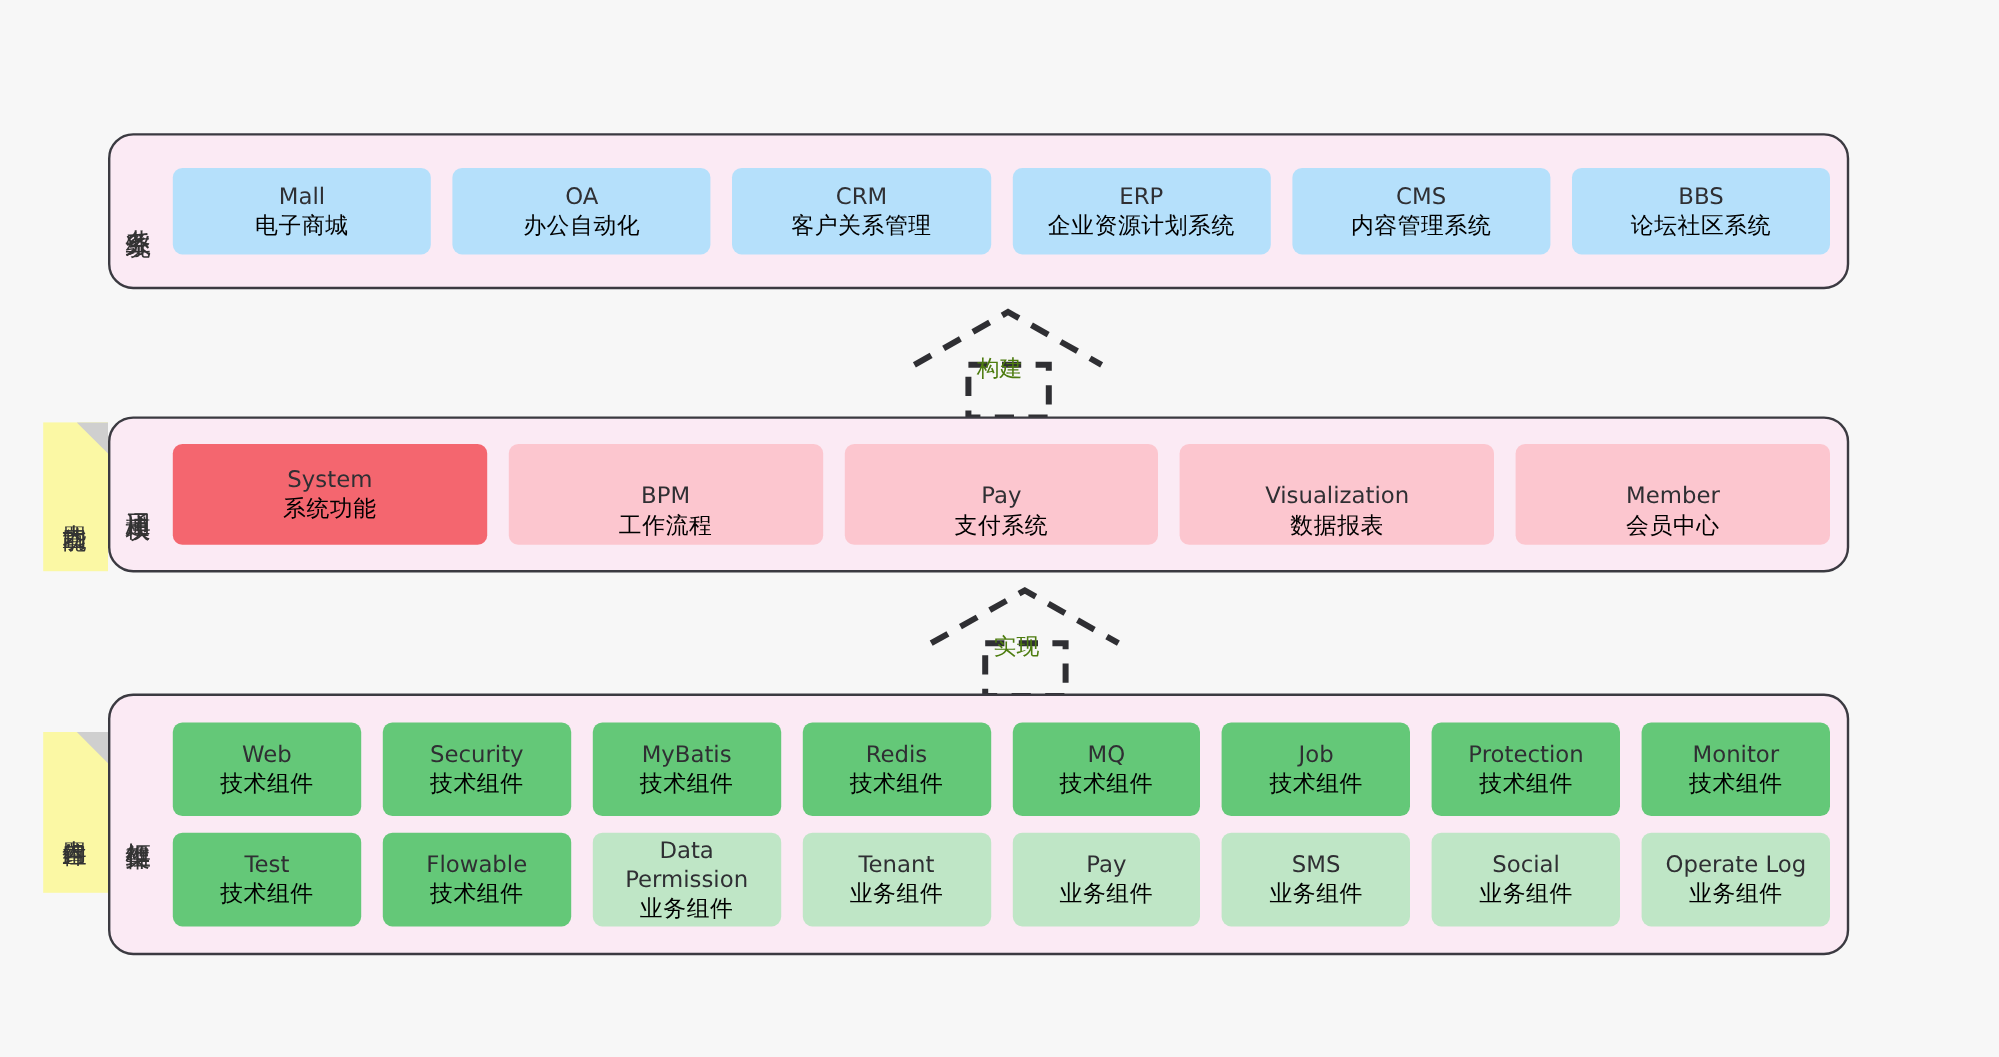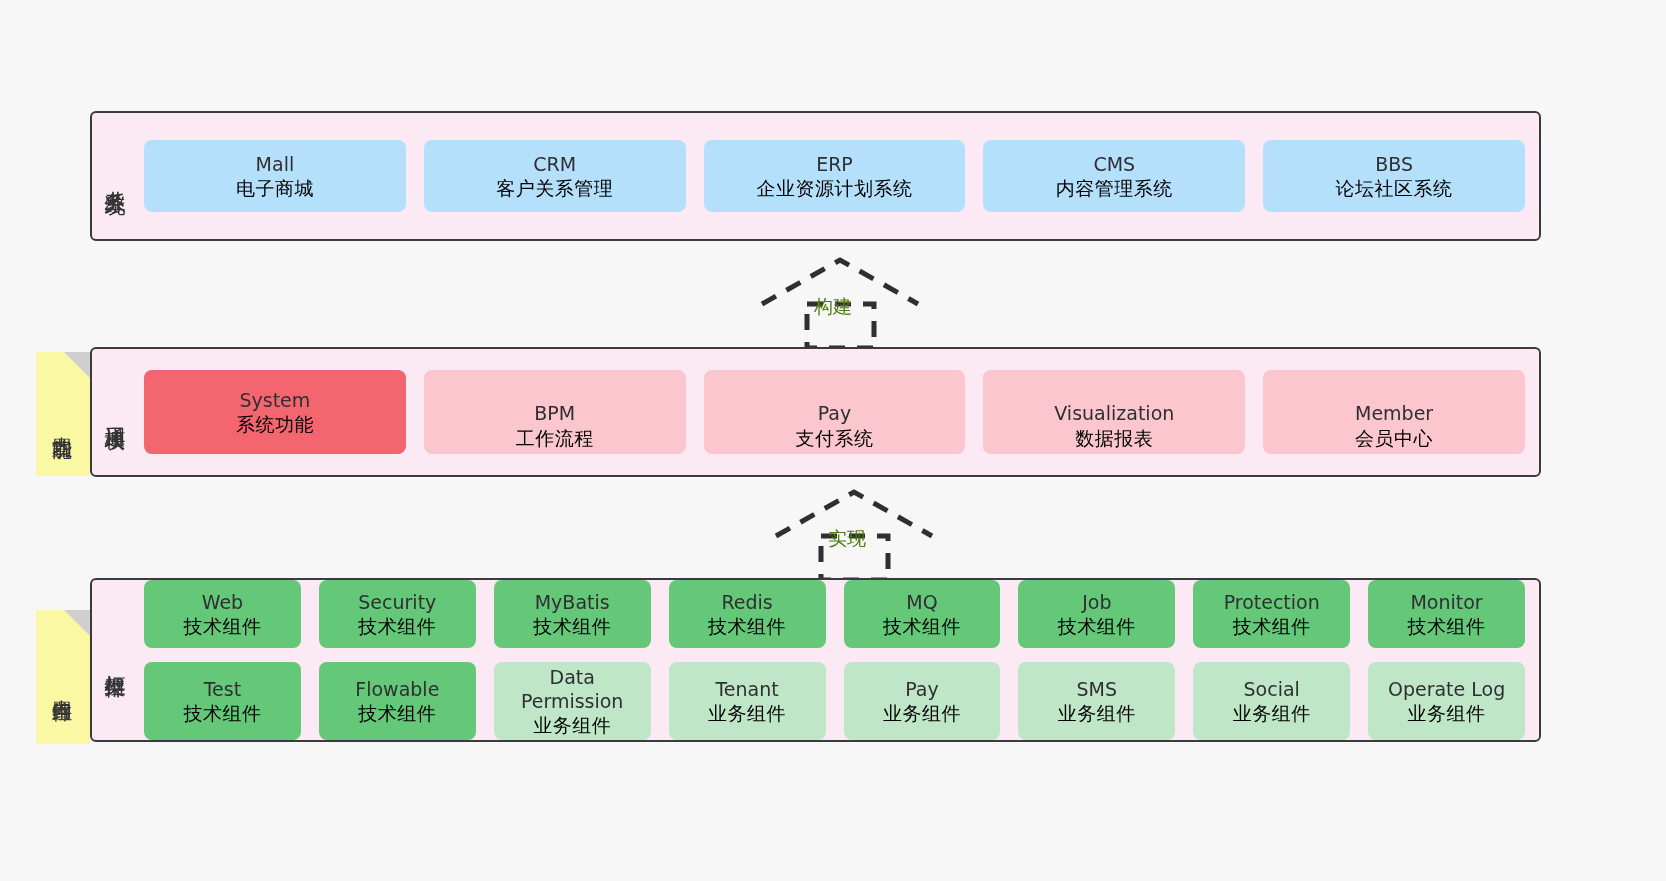--- a/index.html
+++ b/index.html
@@ -20,21 +20,21 @@
     position: absolute;
     inset: 0;
   }
 
   
   .tier {
     position: absolute;
     box-sizing: border-box;
     background: #fbeaf4;
     border: 2px solid #3b3a41;
-    border-radius: 6px;
+    border-radius: 21px;
     display: flex;
     align-items: stretch;
   }
 
   .tier-label {
     flex: 0 0 auto;
     width: 46px;
     display: flex;
     align-items: center;
     justify-content: center;
@@ -87,21 +87,21 @@
 
   .c-blue   { background: #b5e0fb; }
   .c-red    { background: #f4666f; }
   .c-pink   { background: #fcc6cf; justify-content: flex-end; }
   .c-green  { background: #64c878; }
   .c-lgreen { background: #bfe6c6; }
 
   
   #tier-business  { left: 90px;  top: 111px; width: 1451px; height: 130px; }
   #tier-modules   { left: 90px;  top: 347px; width: 1451px; height: 130px; }
-  #tier-framework { left: 90px;  top: 578px; width: 1451px; height: 164px; }
+  #tier-framework { left: 90px;  top: 578px; width: 1451px; height: 218px; }
 
   #tier-business  .row { height: 72px; }
   #tier-modules   .row { height: 84px; }
   #tier-framework .row { height: 78px; }
 
   
   .note {
     position: absolute;
     width: 54px;
     background: #fbf8a4;
@@ -156,20 +156,24 @@
 
   <div class="tier" id="tier-business">
     <div class="tier-label">业务系统</div>
     <div class="tier-body">
       <div class="row">
         <div class="card c-blue">
           <span class="t-en">Mall</span>
           <span class="t-cn">电子商城</span>
         </div>
         <div class="card c-blue">
+          <span class="t-en">OA</span>
+          <span class="t-cn">办公自动化</span>
+        </div>
+        <div class="card c-blue">
           <span class="t-en">CRM</span>
           <span class="t-cn">客户关系管理</span>
         </div>
         <div class="card c-blue">
           <span class="t-en">ERP</span>
           <span class="t-cn">企业资源计划系统</span>
         </div>
         <div class="card c-blue">
           <span class="t-en">CMS</span>
           <span class="t-cn">内容管理系统</span>

